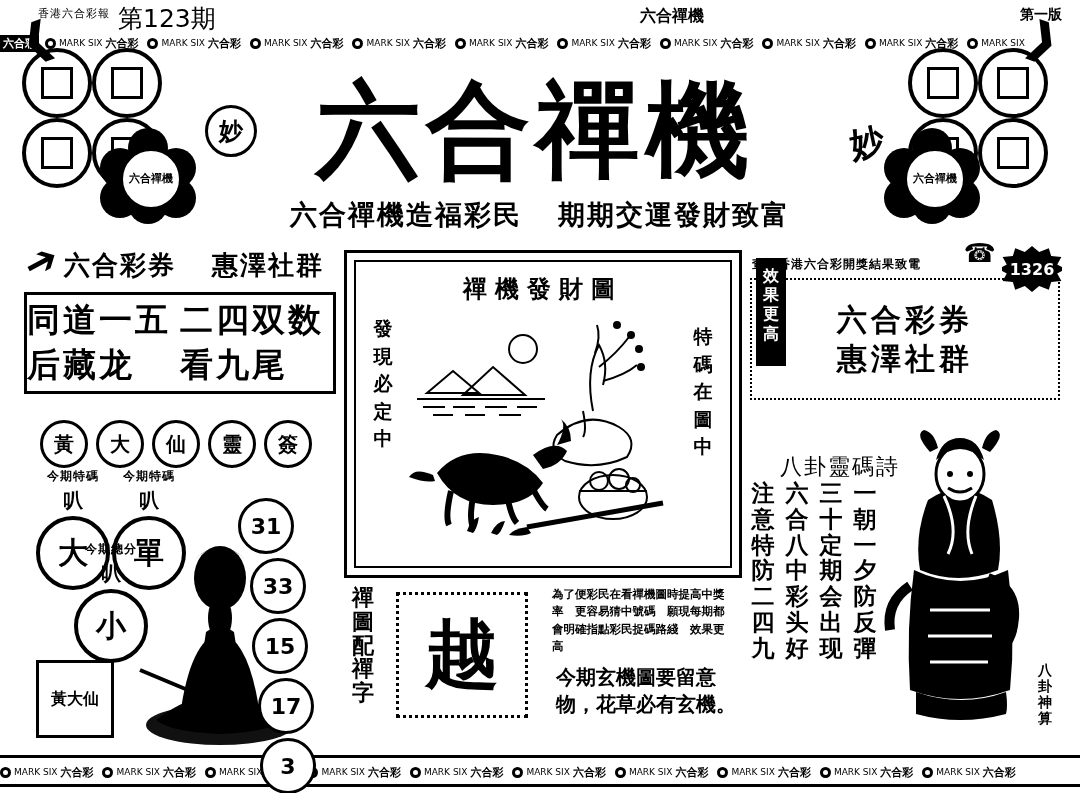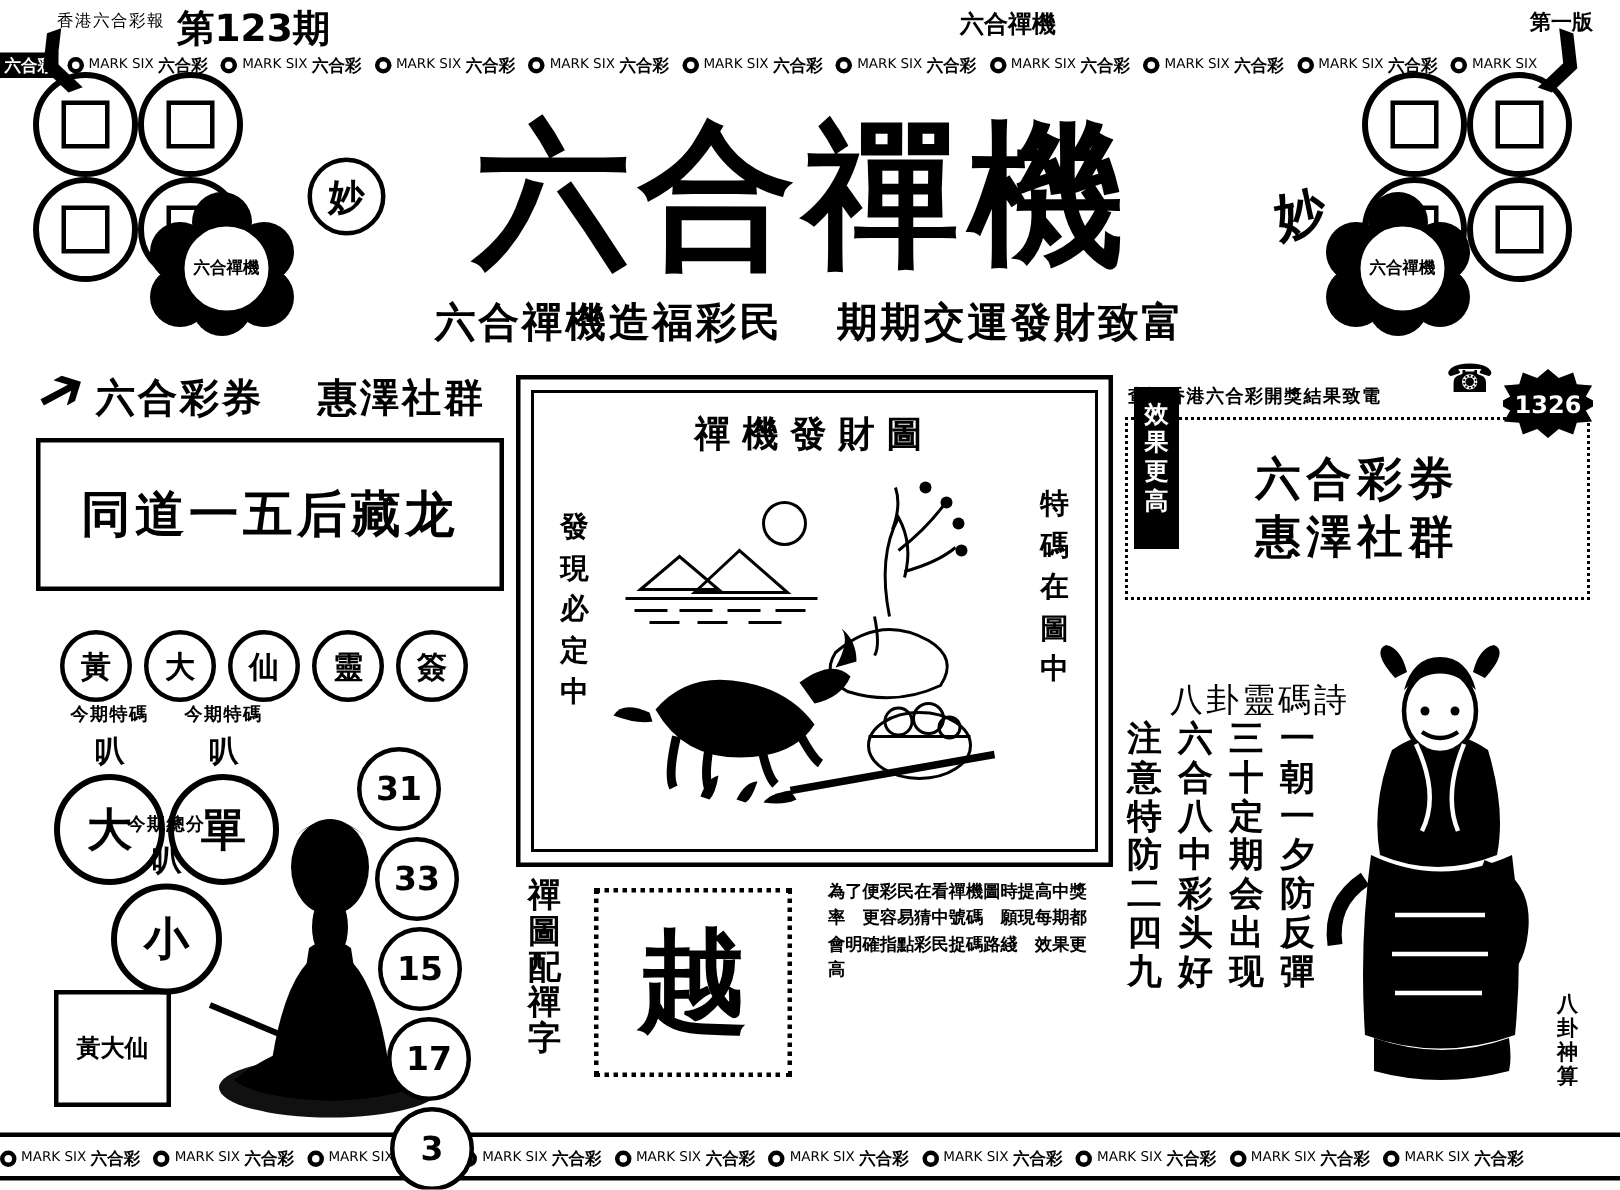--- a/index.html
+++ b/index.html
@@ -4,21 +4,21 @@
 <style>
   html,body{margin:0;padding:0;background:#fff;}
   body{width:1080px;height:793px;position:relative;overflow:hidden;
        font-family:"DejaVu Sans","Liberation Sans",sans-serif;color:#000;}
 
   .page{position:absolute;inset:0;}
 
   
   .top-line{position:absolute;top:2px;left:0;width:1080px;height:28px;}
   .top-left-small{position:absolute;left:38px;top:4px;font-size:11px;letter-spacing:1px;}
-  .issue{position:absolute;left:118px;top:0px;font-size:25px;font-weight:bold;}
+  .issue{position:absolute;left:118px;top:0px;font-size:25px;font-weight:normal;}
   .top-center{position:absolute;left:640px;top:4px;font-size:16px;font-weight:bold;}
   .top-right{position:absolute;right:18px;top:4px;font-size:14px;font-weight:bold;}
 
   .marquee{position:absolute;left:0;width:1080px;height:20px;
            display:flex;align-items:center;overflow:hidden;white-space:nowrap;}
   .marquee.t{top:33px;}
   .marquee.b{top:762px;}
   .marquee .cell{display:flex;align-items:center;gap:3px;margin-right:9px;font-size:10px;font-weight:bold;}
   .marquee .flower{width:11px;height:11px;background:#000;border-radius:50%;position:relative;}
   .marquee .flower:before{content:"";position:absolute;left:3px;top:3px;width:5px;height:5px;background:#fff;border-radius:50%;}
@@ -109,21 +109,21 @@
       display:flex;align-items:center;justify-content:center;}
   .yuebox span{font-family:"DejaVu Serif",serif;font-size:74px;font-weight:bold;}
   .vlabel{position:absolute;left:348px;top:586px;width:30px;font-family:"DejaVu Serif",serif;
       font-size:22px;font-weight:bold;line-height:1.08;text-align:center;}
 
   
   .frame{position:absolute;left:344px;top:250px;width:392px;height:322px;border:3px solid #000;background:#fff;}
   .frame .inner{position:absolute;inset:7px;border:2px solid #000;}
   .frame-title{position:absolute;left:0;top:20px;width:100%;text-align:center;
       font-family:"DejaVu Serif",serif;font-size:24px;font-weight:bold;letter-spacing:8px;}
-  .frame-lcol{position:absolute;left:22px;top:85px;width:28px;font-size:19px;font-weight:bold;line-height:1.45;text-align:center;}
+  .frame-lcol{position:absolute;left:22px;top:62px;width:28px;font-size:19px;font-weight:bold;line-height:1.45;text-align:center;}
   .frame-rcol{position:absolute;right:22px;top:70px;width:28px;font-size:19px;font-weight:bold;line-height:1.45;text-align:center;}
   .scene{position:absolute;left:60px;top:62px;width:274px;height:240px;}
 
   
   .query{position:absolute;left:752px;top:256px;font-size:12px;font-weight:bold;letter-spacing:1px;}
   .starburst{position:absolute;right:18px;top:246px;width:60px;height:46px;
       background:#000;color:#fff;display:flex;align-items:center;justify-content:center;
       font-size:16px;font-weight:bold;
       clip-path:polygon(50% 0,62% 13%,78% 5%,82% 22%,99% 24%,92% 40%,106% 50%,92% 60%,99% 76%,82% 78%,78% 95%,62% 87%,50% 100%,38% 87%,22% 95%,18% 78%,1% 76%,8% 60%,-6% 50%,8% 40%,1% 24%,18% 22%,22% 5%,38% 13%);}
   .phone{position:absolute;right:84px;top:238px;font-size:26px;}
@@ -330,20 +330,21 @@
     <span>六合禪機造福彩民</span>
     <span>期期交運發財致富</span>
   </div>
 
   <div class="arrow">➔</div>
   <div class="h-label h1">六合彩券</div>
   <div class="h-label h2">惠澤社群</div>
 
   <div class="predbox">
     <div>同道一五后藏龙</div>
+    <div>二四双数看九尾</div>
   </div>
 
   <div class="hdx-row" id="hdx-row">
       <div class="c">黃</div>
       <div class="c">大</div>
       <div class="c">仙</div>
       <div class="c">靈</div>
       <div class="c">簽</div>
     </div>
 
@@ -458,14 +459,15 @@
       <circle cx="100" cy="44" r="3" fill="#000"></circle>
     <path d="M78 58 q12 8 24 0" stroke="#000" stroke-width="3" fill="none"></path>
     <path d="M74 66 q16 34 4 58 M106 66 q-14 34 -4 58" stroke="#fff" stroke-width="3" fill="none"></path>
     <path d="M118 148 q28 10 26 40 q-2 26 -16 30" fill="none" stroke="#000" stroke-width="10"></path>
     <path d="M40 156 q-24 16 -20 44" fill="none" stroke="#000" stroke-width="10"></path>
     <path d="M46 262 q46 16 90 0 q2 14 0 22 q-46 12 -90 0Z" fill="#000"></path>
     <path d="M60 180 h60 M58 206 h64 M60 232 h58" stroke="#fff" stroke-width="3"></path>
   </svg>
 
   <div class="note1">為了便彩民在看禪機圖時提高中獎率　更容易猜中號碼　願現每期都會明確指點彩民捉碼路綫　效果更高</div>
+  <div class="note2">今期玄機圖要留意物，花草必有玄機。</div>
 
 </div>
 
 </body></html>

